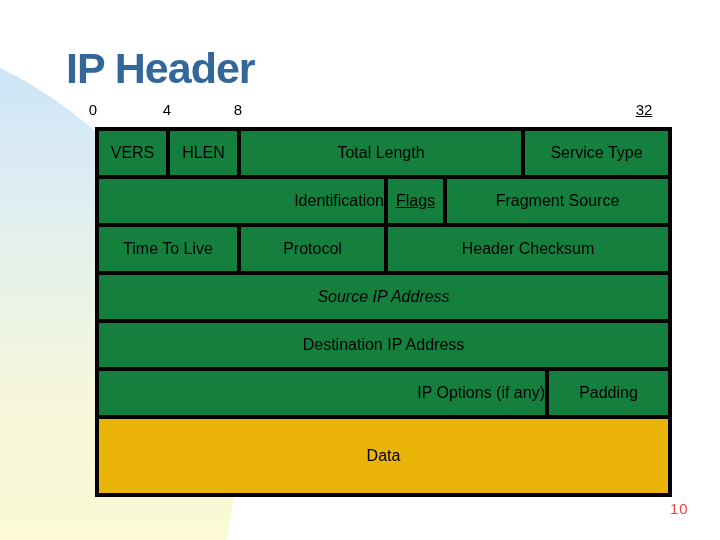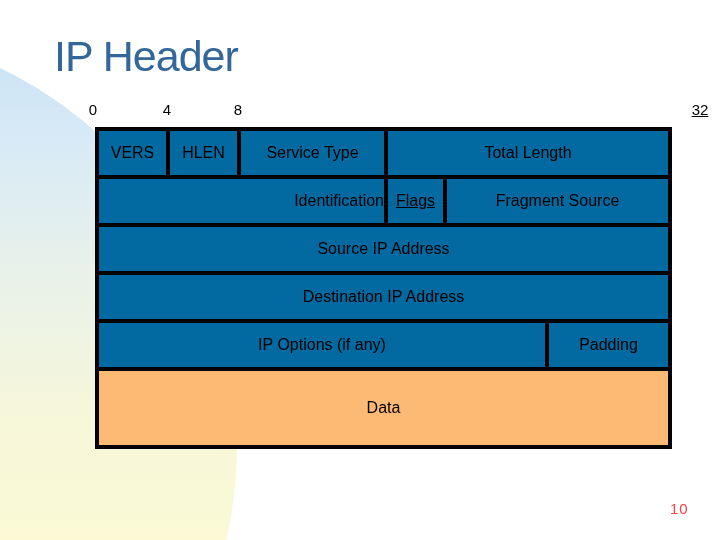--- a/index.html
+++ b/index.html
@@ -26,23 +26,23 @@
       #d8eaf6 14%,
       #e9f2e9 30%,
       #f6f6da 46%,
       #fbfad5 61%,
       #fbfad5 100%);
   }
   .slide-title {
     position: absolute;
     left: 54px;
     top: 32px;
-    margin: 0;
+    margin: 12px;
     font-size: 43px;
-    font-weight: normal;
+    font-weight: bold;
     letter-spacing: -1px;
     color: #336699;
     white-space: nowrap;
     text-align: center;
   }
   .bit-ruler {
     position: absolute;
     inset: 0;
     pointer-events: none;
   }
@@ -60,31 +60,31 @@
     top: 127px;
     border: 2px solid #000000;
     background: #ffffff;
   }
   .row {
     display: flex;
   }
   .cell {
     box-sizing: border-box;
     border: 2px solid #000000;
-    background: #0369a1;
+    background: #15803d;
     display: flex;
     align-items: center;
     justify-content: center;
     font-size: 16px;
     color: #000000;
     white-space: nowrap;
     overflow: hidden;
   }
   .cell.white {
-    background: #fdba74;
+    background: #eab308;
   }
   .page-number {
     position: absolute;
     left: 670px;
     top: 500px;
     width: 34px;
     font-size: 15px;
     color: #ef4444;
     letter-spacing: 1px;
   }
@@ -94,61 +94,72 @@
 
 <div class="bg-circle"></div>
 
 <h1 class="slide-title">IP Header</h1>
 
 <div class="bit-ruler">
     <span class="bit-label" style="left: 93px;">0</span>
     <span class="bit-label" style="left: 167px;">4</span>
     <span class="bit-label" style="left: 238px;">8</span>
     <span class="bit-label" style="left: 386px; margin-top: 32px;">16</span>
-    <span class="bit-label" style="left: 700px; text-decoration: underline;">32</span>
+    <span class="bit-label" style="left: 644px; text-decoration: underline;">32</span>
   </div>
 
 <div class="ip-table">
     <div class="row">
       <div class="cell" style="width: 71px; height: 48px;">
         <span>VERS</span>
       </div>
       <div class="cell" style="width: 71px; height: 48px;">
         <span>HLEN</span>
       </div>
+      <div class="cell" style="width: 284px; height: 48px;">
+        <span>Total Length</span>
+      </div>
       <div class="cell" style="width: 147px; height: 48px;">
         <span>Service Type</span>
-      </div>
-      <div class="cell" style="width: 284px; height: 48px;">
-        <span>Total Length</span>
       </div>
     </div>
     <div class="row">
       <div class="cell" style="width: 289px; height: 48px; justify-content: flex-end;">
         <span>Identification</span>
       </div>
       <div class="cell" style="width: 59px; height: 48px; text-decoration: underline;">
         <span>Flags</span>
       </div>
       <div class="cell" style="width: 225px; height: 48px;">
         <span>Fragment Source</span>
       </div>
     </div>
     <div class="row">
-      <div class="cell" style="width: 573px; height: 48px;">
+      <div class="cell" style="width: 142px; height: 48px;">
+        <span>Time To Live</span>
+      </div>
+      <div class="cell" style="width: 147px; height: 48px;">
+        <span>Protocol</span>
+      </div>
+      <div class="cell" style="width: 284px; height: 48px;">
+        <span>Header Checksum</span>
+      </div>
+    </div>
+    <div class="row">
+      <div class="cell" style="width: 573px; height: 48px; font-style: italic;">
         <span>Source IP Address</span>
       </div>
     </div>
     <div class="row">
       <div class="cell" style="width: 573px; height: 48px;">
         <span>Destination IP Address</span>
       </div>
     </div>
     <div class="row">
-      <div class="cell" style="width: 450px; height: 48px;">
+      <div class="cell" style="width: 450px; height: 48px; justify-content: flex-end;">
         <span>IP Options (if any)</span>
       </div>
       <div class="cell" style="width: 123px; height: 48px; align-items: center;">
         <span>Padding</span>
       </div>
     </div>
     <div class="row">
       <div class="cell white" style="width: 573px; height: 78px;">
         <span>Data</span>
       </div>

